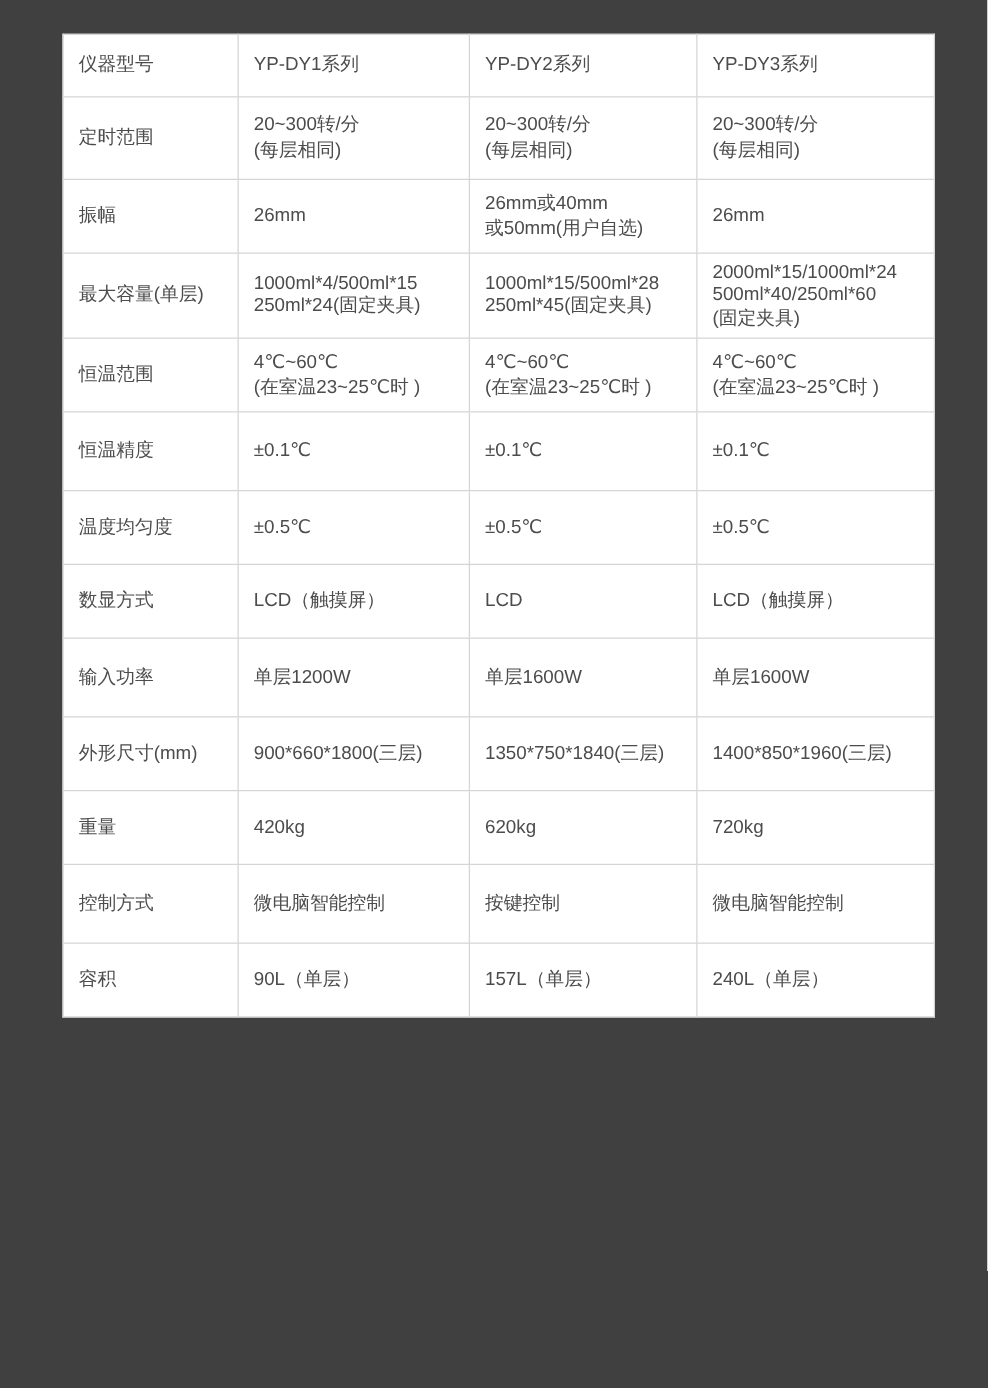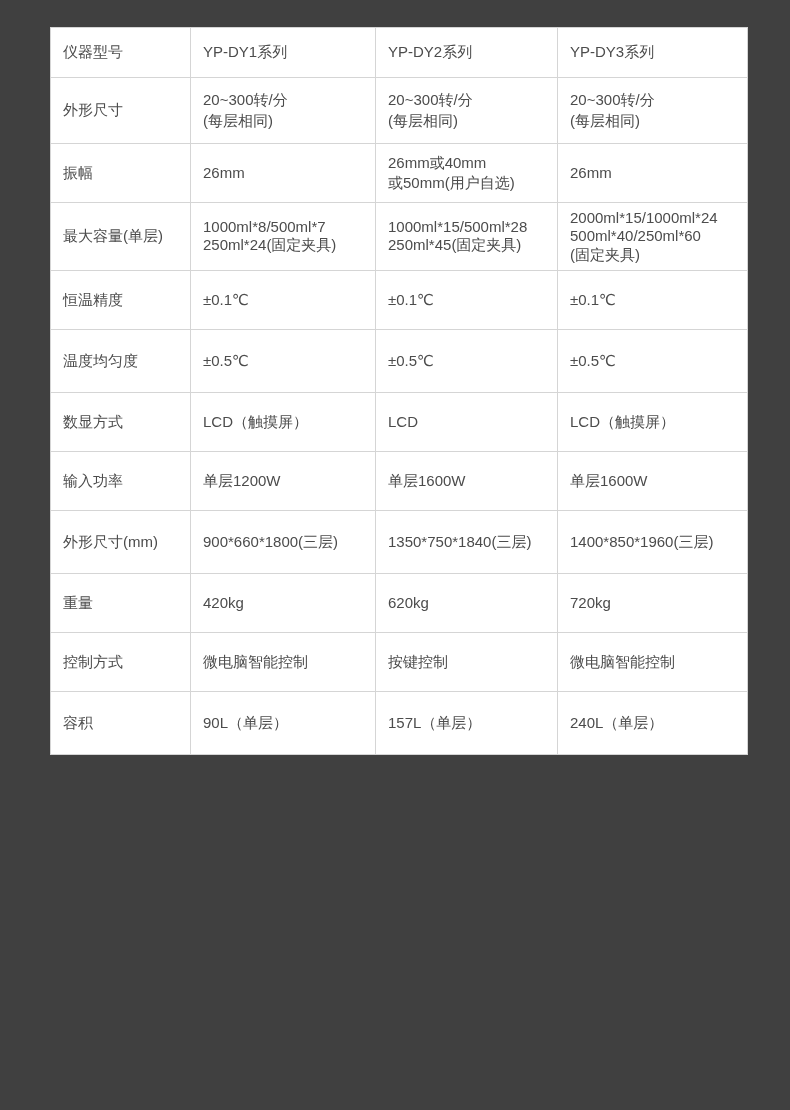--- a/index.html
+++ b/index.html
@@ -66,21 +66,21 @@
             <div>YP-DY1系列</div>
           </td>
           <td>
             <div>YP-DY2系列</div>
           </td>
           <td>
             <div>YP-DY3系列</div>
           </td>
         </tr>
         <tr>
-          <td class="label-cell">外形尺寸</td>
+          <td class="label-cell">定时范围</td>
           <td>
             <div>20~300转/分</div>
             <div>(每层相同)</div>
           </td>
           <td>
             <div>20~300转/分</div>
             <div>(每层相同)</div>
           </td>
           <td>
             <div>20~300转/分</div>
@@ -96,31 +96,46 @@
             <div>26mm或40mm</div>
             <div>或50mm(用户自选)</div>
           </td>
           <td>
             <div>26mm</div>
           </td>
         </tr>
         <tr>
           <td class="label-cell">最大容量(单层)</td>
           <td>
-            <div>1000ml*8/500ml*7</div>
+            <div>1000ml*4/500ml*15</div>
             <div>250ml*24(固定夹具)</div>
           </td>
           <td>
             <div>1000ml*15/500ml*28</div>
             <div>250ml*45(固定夹具)</div>
           </td>
           <td>
             <div>2000ml*15/1000ml*24</div>
             <div>500ml*40/250ml*60</div>
             <div>(固定夹具)</div>
+          </td>
+        </tr>
+        <tr>
+          <td class="label-cell">恒温范围</td>
+          <td>
+            <div>4℃~60℃</div>
+            <div>(在室温23~25℃时 )</div>
+          </td>
+          <td>
+            <div>4℃~60℃</div>
+            <div>(在室温23~25℃时 )</div>
+          </td>
+          <td>
+            <div>4℃~60℃</div>
+            <div>(在室温23~25℃时 )</div>
           </td>
         </tr>
         <tr>
           <td class="label-cell">恒温精度</td>
           <td>
             <div>±0.1℃</div>
           </td>
           <td>
             <div>±0.1℃</div>
           </td>

